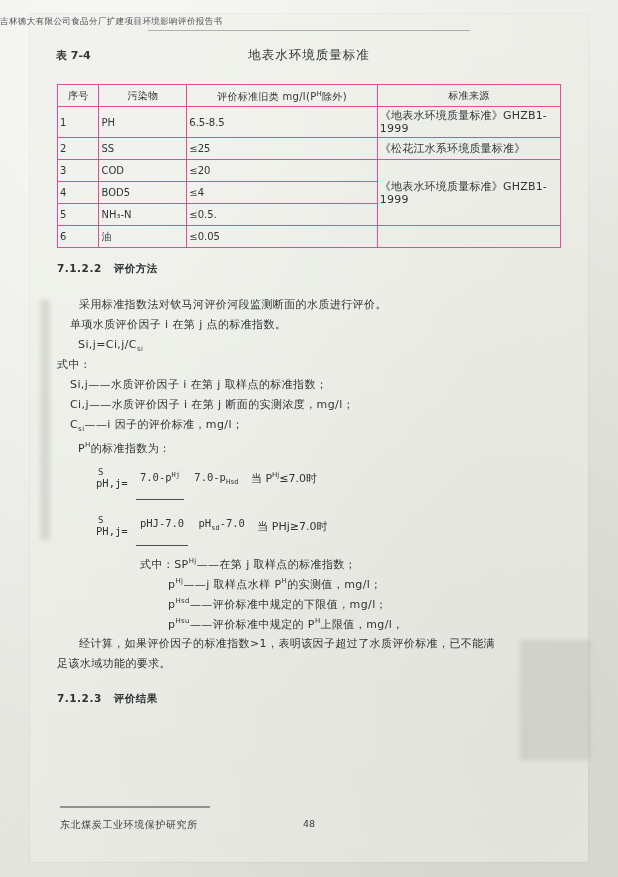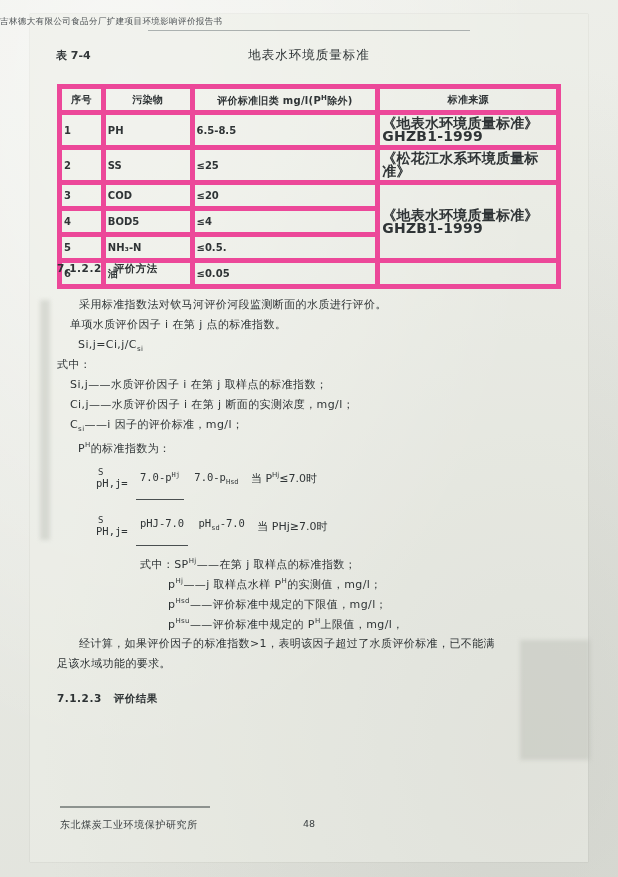--- a/index.html
+++ b/index.html
@@ -97,35 +97,35 @@
   table.std {
     position: absolute;
     left: 57px;
     top: 84px;
     width: 504px;
     border-collapse: collapse;
     font-size: 10px;
     color: #2f3436;
   }
   table.std th, table.std td {
-    border: 5px solid #ec4899;
+    border: 1px solid #ec4899;
     padding: 2px 2px;
     height: 17px;
     line-height: 13px;
-    font-weight: bold;
+    font-weight: normal;
   }
   table.std th {
     font-size: 10px;
     letter-spacing: 0.3px;
   }
   .col-no { width: 38px; }
   .col-pol { width: 86px; }
   .col-std { width: 194px; }
   .col-src { width: 186px; }
-  .src-cell { font-size: 14px; letter-spacing: 0.2px; }
+  .src-cell { font-size: 11px; letter-spacing: 0.2px; }
   sup { font-size: 7px; }
   sub { font-size: 7px; }
 
   
   .sec-head {
     position: absolute;
     font-size: 10.5px;
     font-weight: bold;
     color: #2d3234;
     letter-spacing: 0.5px;

